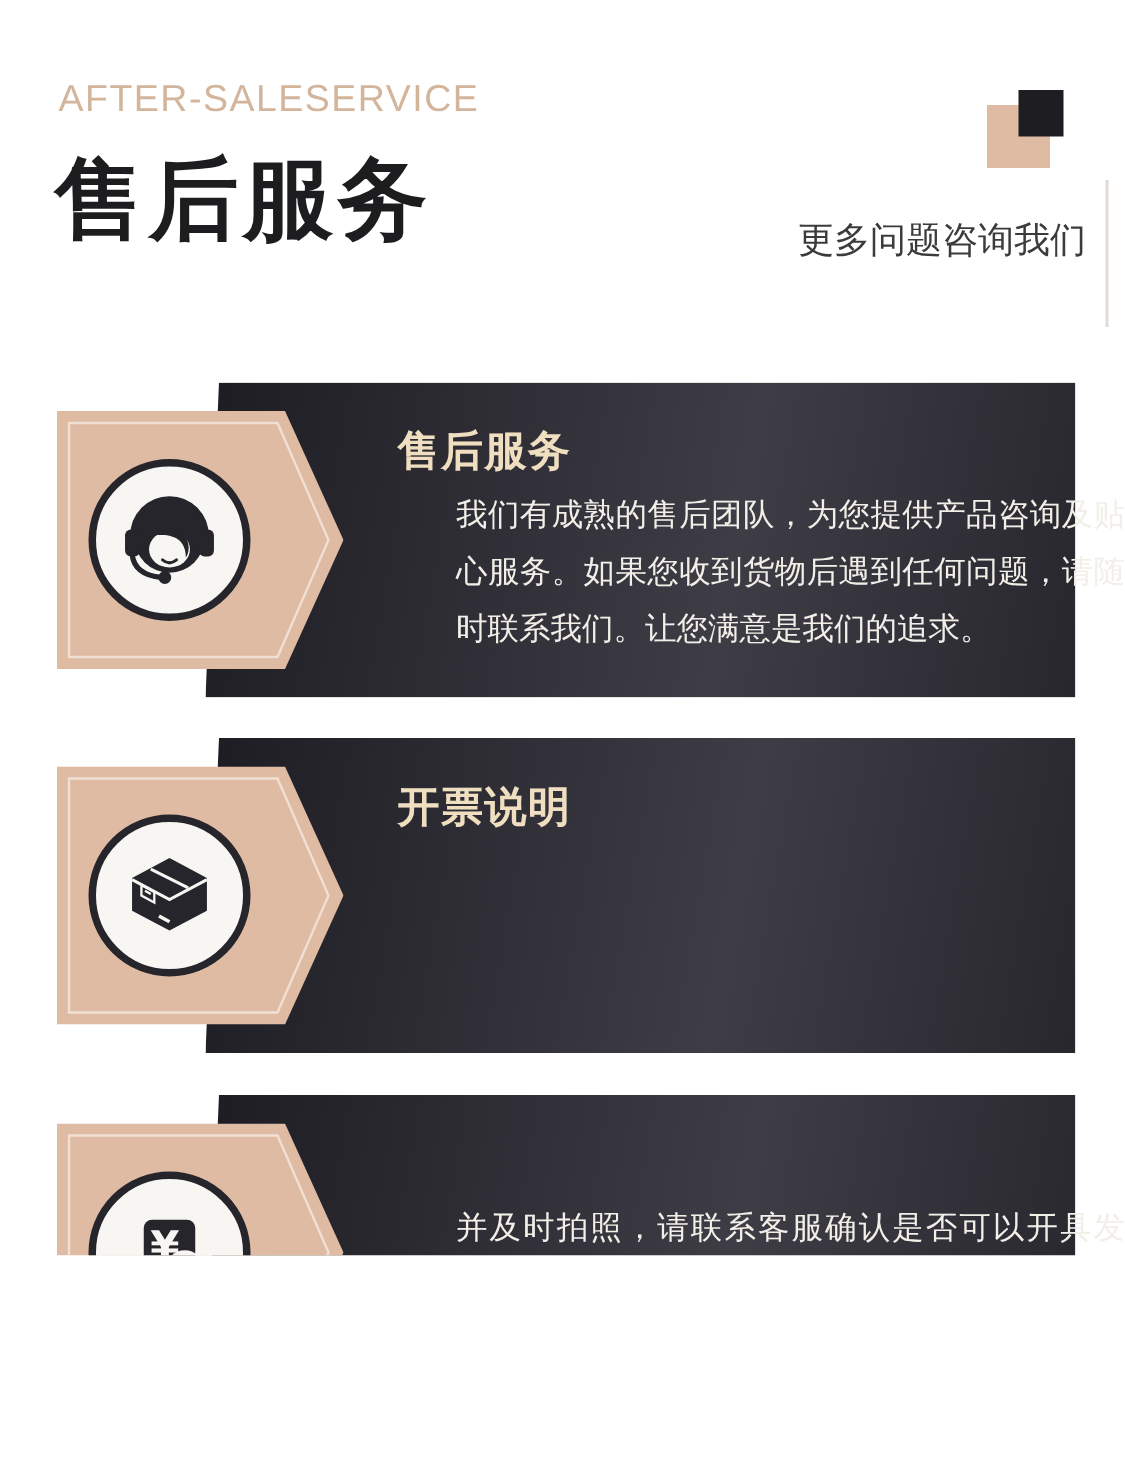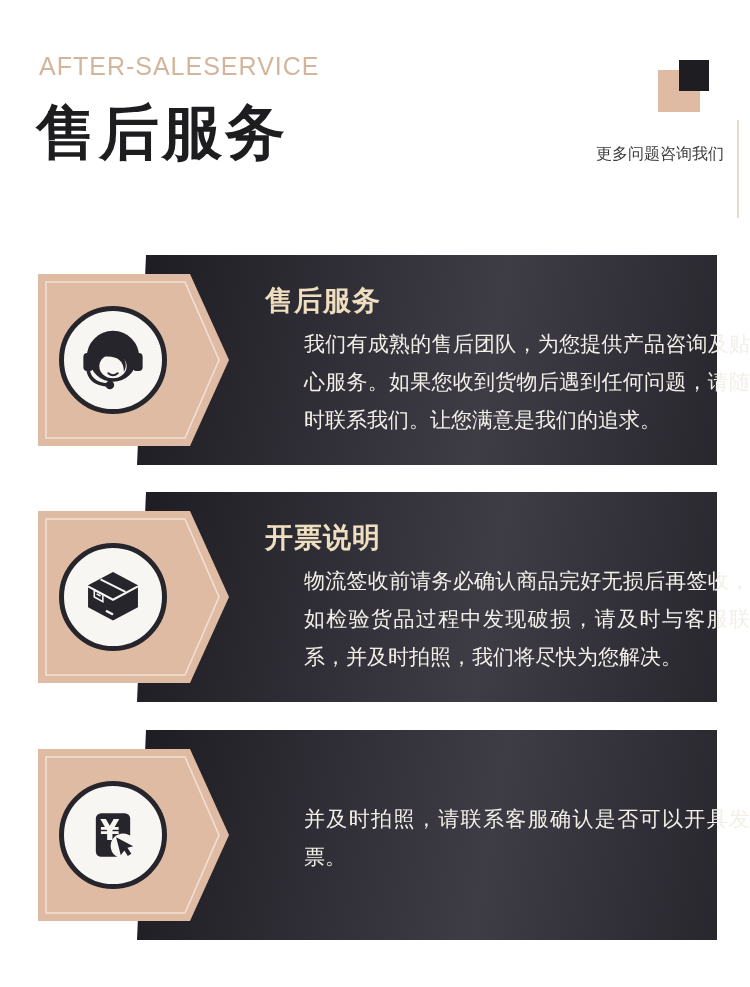--- a/index.html
+++ b/index.html
@@ -1,30 +1,30 @@
 <!DOCTYPE html>
 <html><head>
 <meta charset="utf-8">
 <style>
   html,body{margin:0;padding:0;background:#ffffff;}
   #page{
-    position:relative;width:750px;height:987px;background:#ffffff;overflow:hidden;
+    position:relative;width:750px;height:837px;background:#ffffff;overflow:hidden;
     font-family:"Liberation Sans","DejaVu Sans",sans-serif;
   }
   
   .eyebrow{
     position:absolute;left:39px;top:52px;font-size:25px;letter-spacing:1px;
     color:#d3b59c;font-weight:400;
   }
   .big-title{
     position:absolute;left:36px;top:100px;font-size:60px;line-height:1.1;
     font-weight:900;color:#1d1d1f;letter-spacing:3px;
   }
   .subtitle{
-    position:absolute;right:26px;top:144px;font-size:16px;color:#3c3b3b;
+    position:absolute;right:26px;top:144px;font-size:24px;color:#3c3b3b;
   }
   .deco-tan{position:absolute;left:658px;top:70px;width:42px;height:42px;background:#dfbba4;}
   .deco-black{position:absolute;left:679px;top:60px;width:30px;height:31px;background:#1e1e22;}
   .header-vline{position:absolute;left:737px;top:120px;width:2px;height:98px;background:#e2dad4;}
   
   .card{position:absolute;left:0;width:750px;height:210px;}
   .card.c1{top:255px}.card.c2{top:492px}.card.c3{top:730px}
   .banner{
     position:absolute;left:110px;top:0;width:607px;height:210px;
     background:linear-gradient(100deg,#1b1a20 0%,#3e3d46 62%,#28272e 100%);
@@ -97,21 +97,20 @@
         <polygon points="50,18 82,35 82,63 50,80 18,63 18,35" fill="#26252b"></polygon>
         <path d="M18,36.5 L50,53.5 L82,36.5" fill="none" stroke="#f8f6f3" stroke-width="2.6"></path>
         <path d="M34,27.5 L66,43.5" stroke="#f8f6f3" stroke-width="2.6"></path>
         <path d="M26,41 l11,6 v9 l-11,-6 z" fill="none" stroke="#f8f6f3" stroke-width="2"></path>
         <path d="M29,46 l5,2.7" stroke="#f8f6f3" stroke-width="2"></path>
         <path d="M41,67.5 l9,5" stroke="#f8f6f3" stroke-width="3"></path>
       </svg>
     </div>
     <div class="card-text">
       <div class="card-title">开票说明</div>
-      <div class="card-body">物流签收前请务必确认商品完好无损后再签收，如检验货品过程中发现破损，请及时与客服联系，并及时拍照，我们将尽快为您解决。</div>
     </div>
   </div>
 
   <div class="card c3">
     <div class="banner"></div>
     <div class="arrow-wrap">
       <svg viewBox="0 0 191 172">
         <polygon points="0,0 152,0 191,86 152,172 0,172" fill="#dfbba4"></polygon>
         <polygon points="8,8 147,8 181,86 147,164 8,164" fill="none" stroke="#f6e8de" stroke-opacity="0.8" stroke-width="1.6"></polygon>
       </svg>

